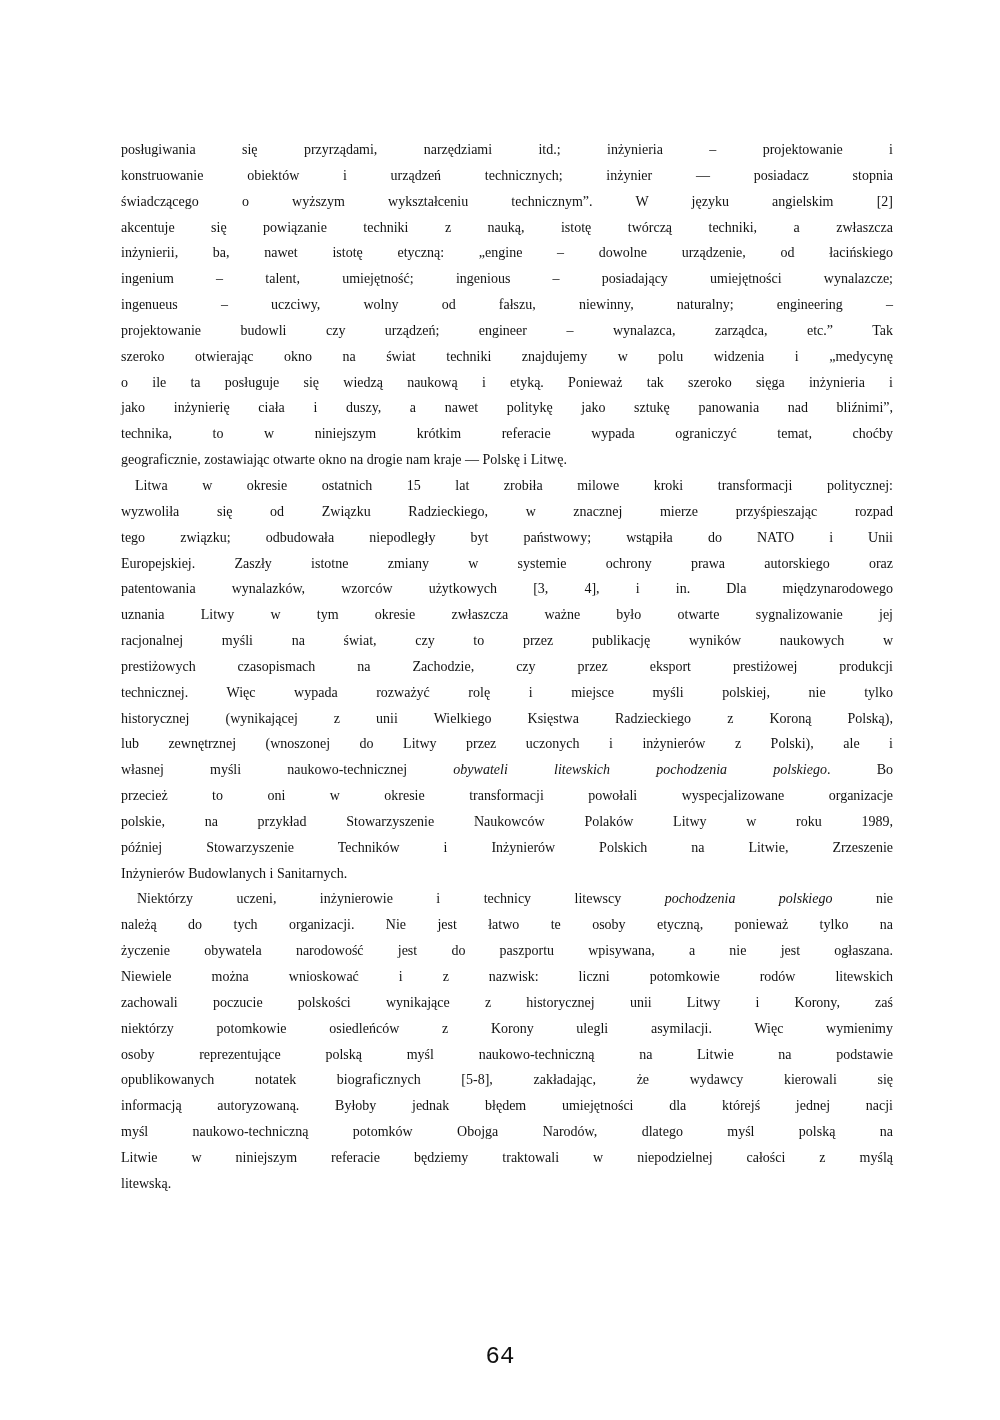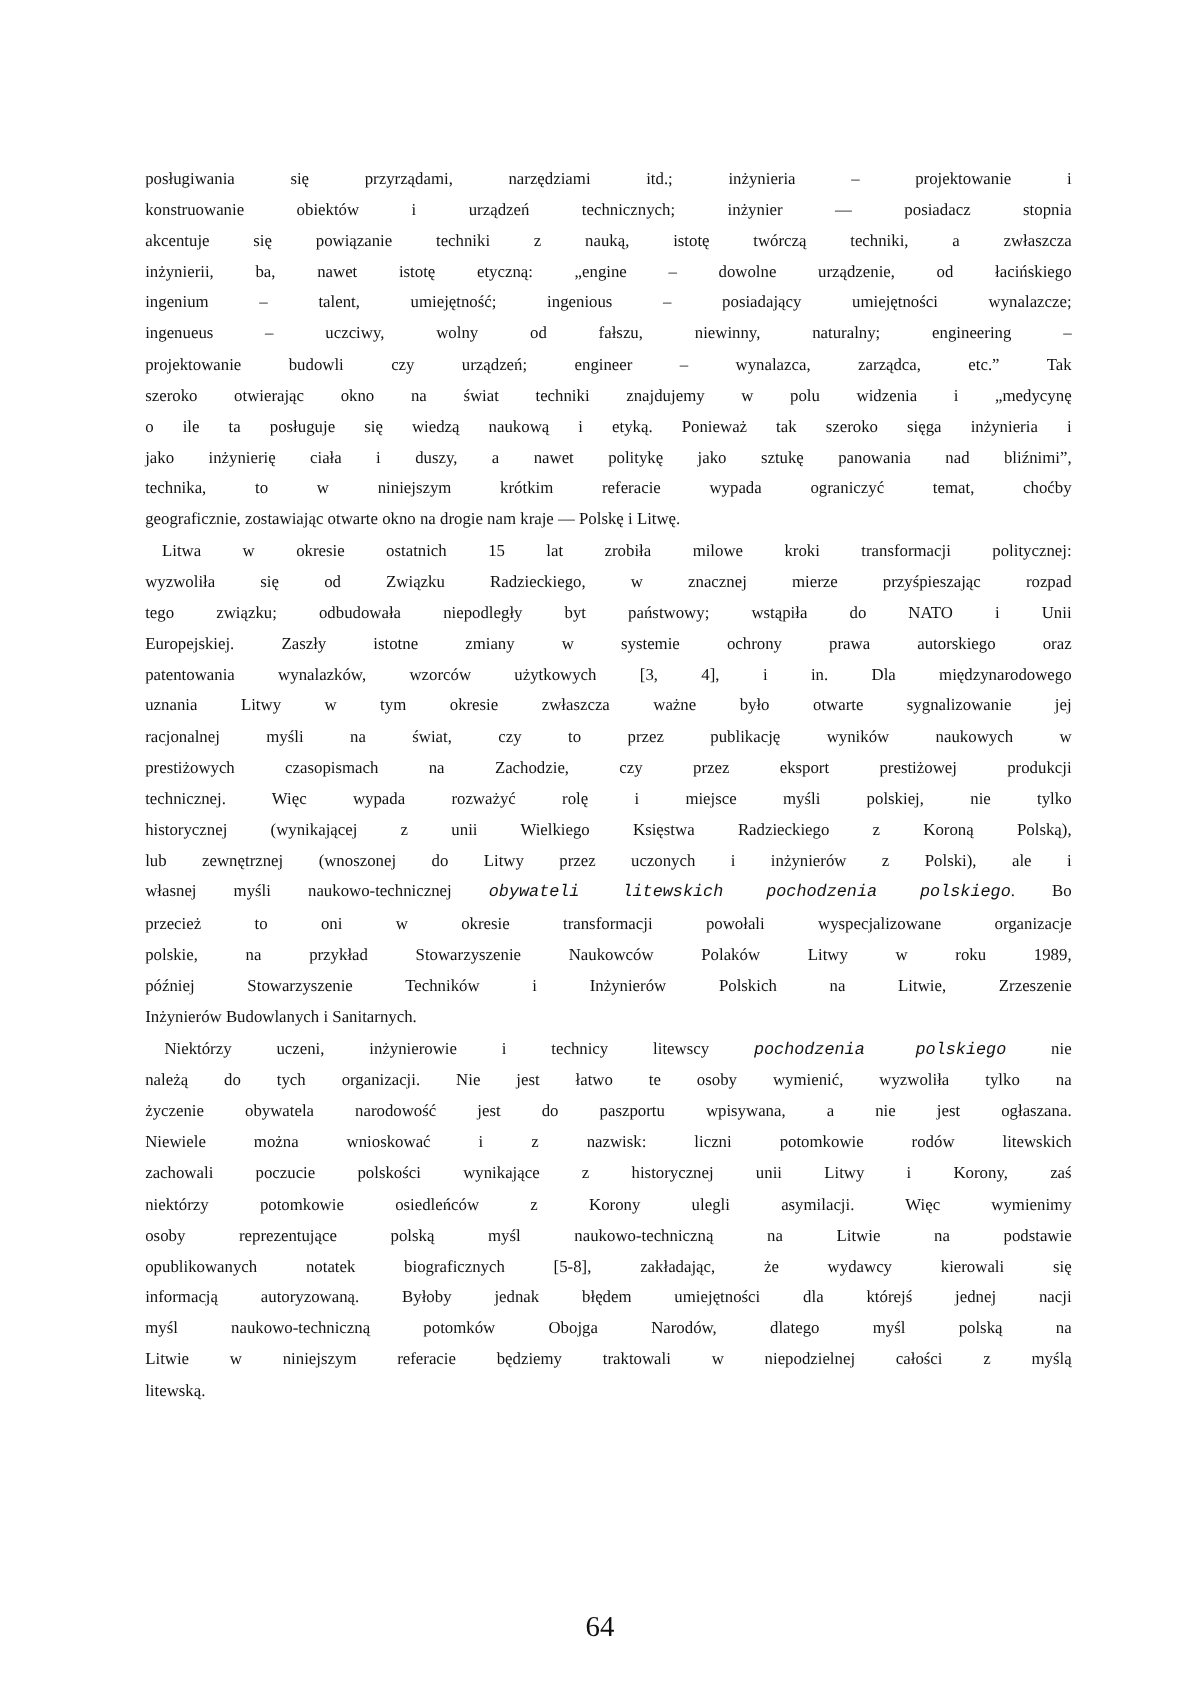--- a/index.html
+++ b/index.html
@@ -12,39 +12,40 @@
     font-family: "Liberation Serif", "DejaVu Serif", serif;
     font-size: 14px;
     line-height: 25.85px;
     color: #111111;
     text-align: justify;
     -webkit-font-smoothing: none;
   }
   .para { margin: 0; }
   .line { display: block; text-align: justify; text-align-last: justify; white-space: nowrap; overflow: visible; }
   .line.last { text-align-last: left; }
-  em { font-style: italic; font-family: Liberation Mono, monospace; }
+  em { font-style: italic; }
   .page-number {
     position: absolute;
     left: 0; width: 1000px;
     top: 1343px;
     text-align: center;
-    font-family: Liberation Serif, serif;
+    font-family: Liberation Mono, monospace;
     font-size: 24px;
     color: #111111;
   }
 </style>
 </head>
 <body>
 
 <div class="page">
 
   <div class="para">
     <span class="line">posługiwania się przyrządami, narzędziami itd.; inżynieria – projektowanie i</span>
     <span class="line">konstruowanie obiektów i urządzeń technicznych; inżynier — posiadacz stopnia</span>
+    <span class="line">świadczącego o wyższym wykształceniu technicznym”. W języku angielskim [2]</span>
     <span class="line">akcentuje się powiązanie techniki z nauką, istotę twórczą techniki, a zwłaszcza</span>
     <span class="line">inżynierii, ba, nawet istotę etyczną: „engine – dowolne urządzenie, od łacińskiego</span>
     <span class="line">ingenium – talent, umiejętność; ingenious – posiadający umiejętności wynalazcze;</span>
     <span class="line">ingenueus – uczciwy, wolny od fałszu, niewinny, naturalny; engineering –</span>
     <span class="line">projektowanie budowli czy urządzeń; engineer – wynalazca, zarządca, etc.” Tak</span>
     <span class="line">szeroko otwierając okno na świat techniki znajdujemy w polu widzenia i „medycynę</span>
     <span class="line">o ile ta posługuje się wiedzą naukową i etyką. Ponieważ tak szeroko sięga inżynieria i</span>
     <span class="line">jako inżynierię ciała i duszy, a nawet politykę jako sztukę panowania nad bliźnimi”,</span>
     <span class="line">technika, to w niniejszym krótkim referacie wypada ograniczyć temat, choćby</span>
     <span class="line last">geograficznie, zostawiając otwarte okno na drogie nam kraje — Polskę i Litwę.</span>
@@ -64,21 +65,21 @@
     <span class="line">lub zewnętrznej (wnoszonej do Litwy przez uczonych i inżynierów z Polski), ale i</span>
     <span class="line"><span>własnej myśli naukowo-technicznej </span><em>obywateli litewskich pochodzenia polskiego</em><span>. Bo</span></span>
     <span class="line">przecież to oni w okresie transformacji powołali wyspecjalizowane organizacje</span>
     <span class="line">polskie, na przykład Stowarzyszenie Naukowców Polaków Litwy w roku 1989,</span>
     <span class="line">później Stowarzyszenie Techników i Inżynierów Polskich na Litwie, Zrzeszenie</span>
     <span class="line last">Inżynierów Budowlanych i Sanitarnych.</span>
   </div>
 
   <div class="para">
     <span class="line" style="padding-left: 0px; margin-left: 16px; text-indent: 0px; box-sizing: border-box;"><span>Niektórzy uczeni, inżynierowie i technicy litewscy </span><em>pochodzenia polskiego</em><span> nie</span></span>
-    <span class="line">należą do tych organizacji. Nie jest łatwo te osoby wymienić, wyzwoliła tylko na</span>
+    <span class="line">należą do tych organizacji. Nie jest łatwo te osoby etyczną, ponieważ tylko na</span>
     <span class="line">życzenie obywatela narodowość jest do paszportu wpisywana, a nie jest ogłaszana.</span>
     <span class="line">Niewiele można wnioskować i z nazwisk: liczni potomkowie rodów litewskich</span>
     <span class="line">zachowali poczucie polskości wynikające z historycznej unii Litwy i Korony, zaś</span>
     <span class="line">niektórzy potomkowie osiedleńców z Korony ulegli asymilacji. Więc wymienimy</span>
     <span class="line">osoby reprezentujące polską myśl naukowo-techniczną na Litwie na podstawie</span>
     <span class="line">opublikowanych notatek biograficznych [5-8], zakładając, że wydawcy kierowali się</span>
     <span class="line">informacją autoryzowaną. Byłoby jednak błędem umiejętności dla którejś jednej nacji</span>
     <span class="line">myśl naukowo-techniczną potomków Obojga Narodów, dlatego myśl polską na</span>
     <span class="line">Litwie w niniejszym referacie będziemy traktowali w niepodzielnej całości z myślą</span>
     <span class="line last">litewską.</span>

